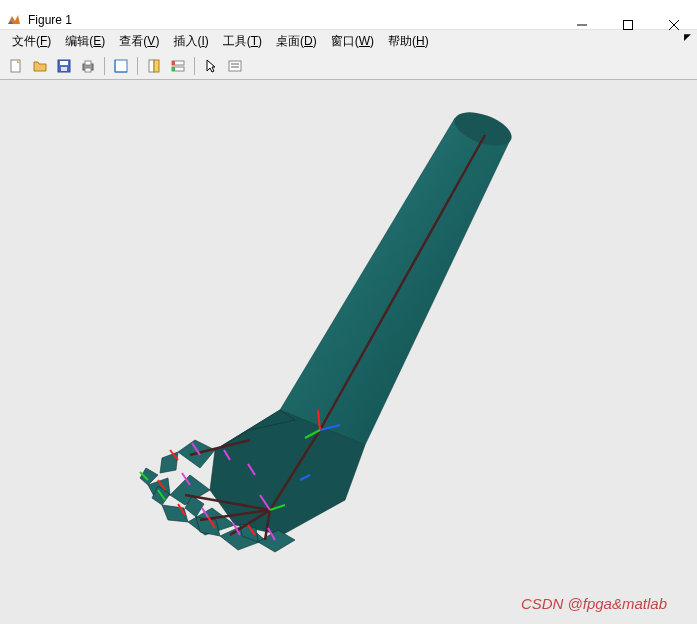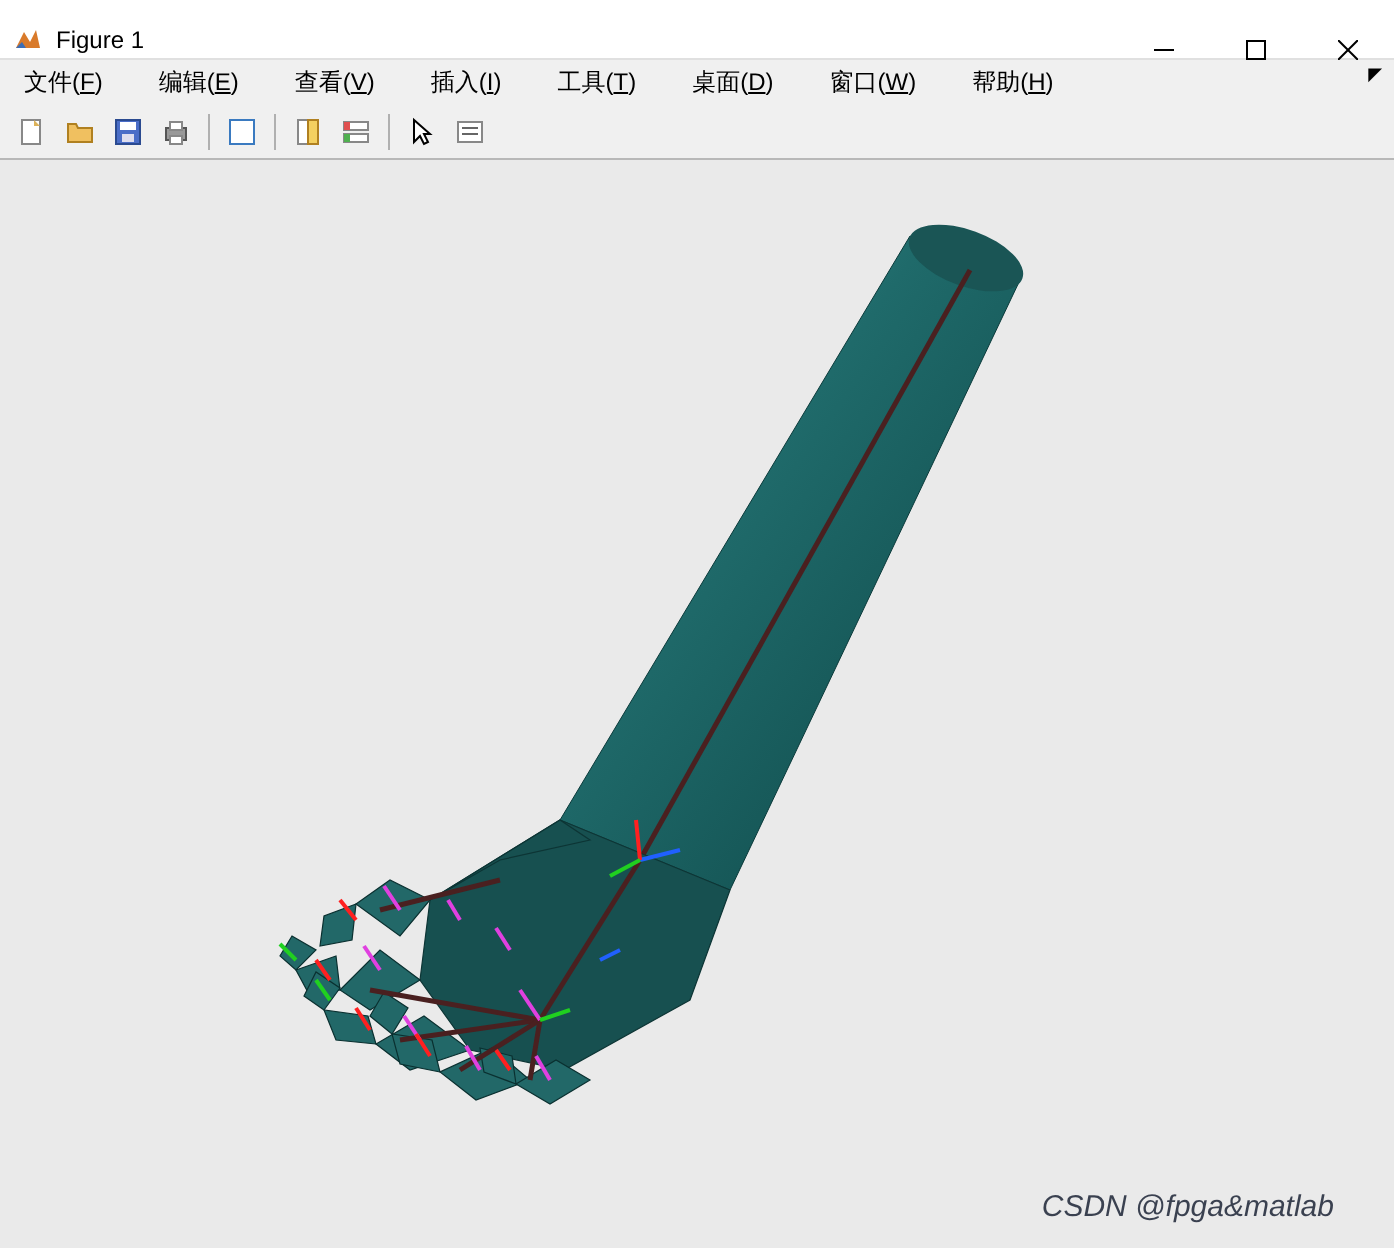--- a/index.html
+++ b/index.html
@@ -35,21 +35,21 @@
       display: flex; align-items: center; justify-content: center;
       color: #000;
     }
 
     .menubar {
       height: 22px;
       background: #f0f0f0;
       display: flex;
       align-items: center;
       padding: 0 6px;
-      gap: 16px;
+      gap: 2px;
       position: relative;
     }
     .menu-item {
       padding: 2px 6px;
       color: #000;
       cursor: default;
     }
     .menu-item u { text-decoration: underline; }
     .menubar-arrow {
       position: absolute;
@@ -84,21 +84,21 @@
       position: relative;
       width: 697px;
       height: 544px;
       background: #eaeaea;
       overflow: hidden;
     }
     .watermark {
       position: absolute;
       right: 30px;
       bottom: 12px;
-      color: #0f172a;
+      color: #b91c1c;
       font-size: 15px;
       font-style: italic;
       opacity: 0.8;
       pointer-events: none;
     }
     svg.model { width: 100%; height: 100%; }
 
     
     .arm-body { fill: url(#armGrad); stroke: #0a3a3a; stroke-width: 0.5; }
     .arm-top { fill: #1a5555; }

